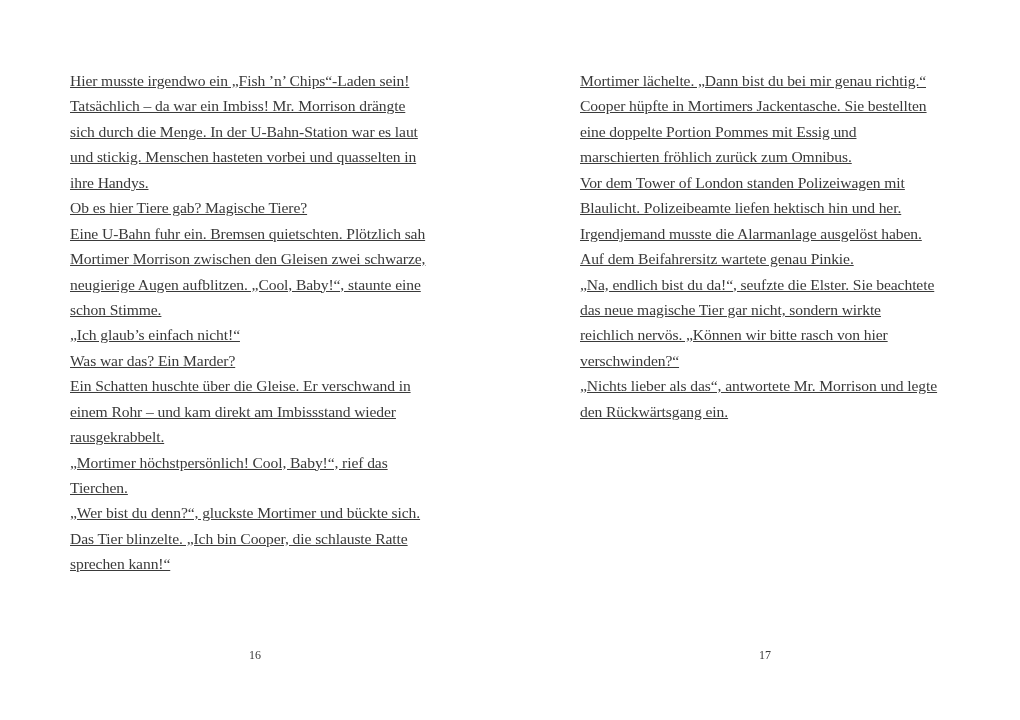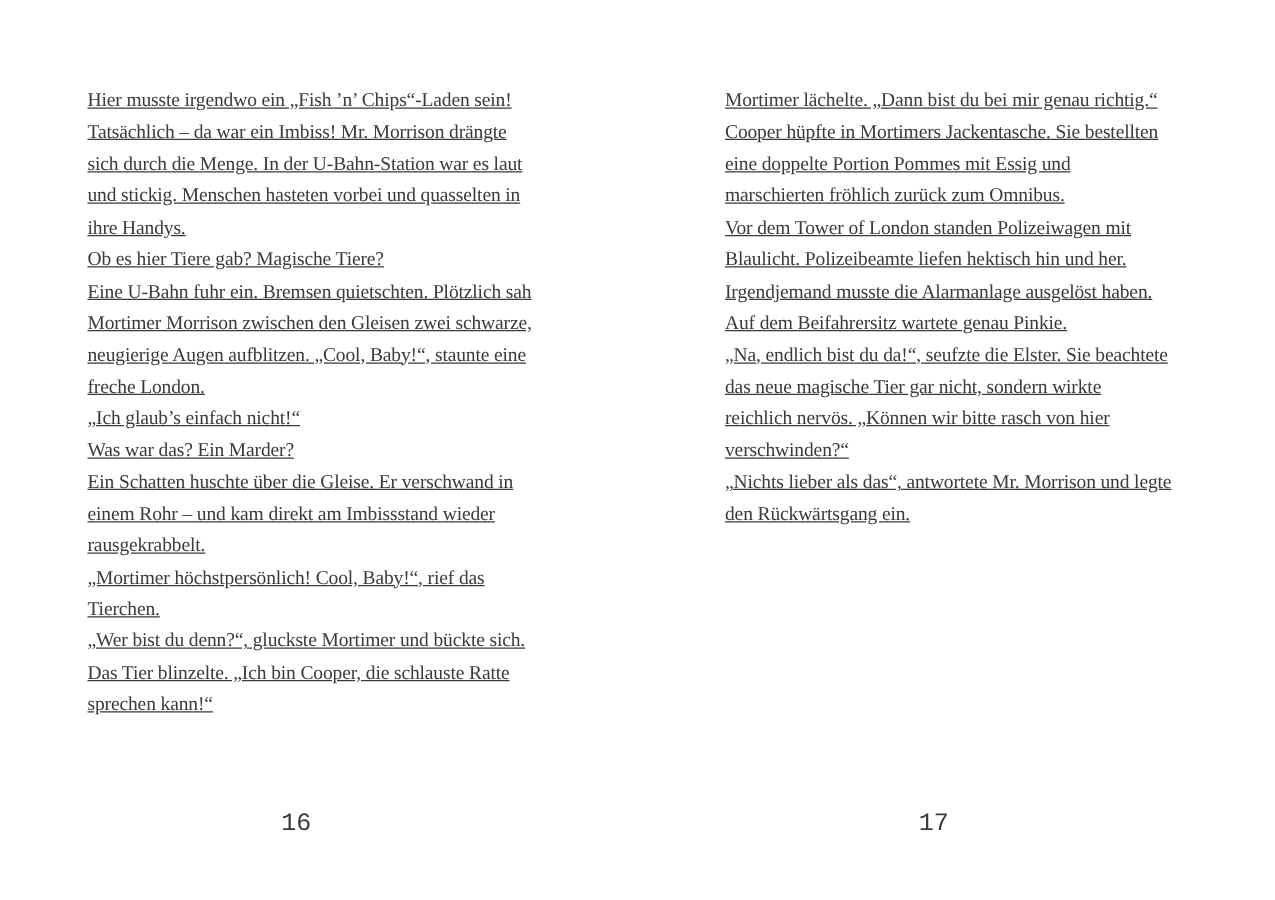--- a/index.html
+++ b/index.html
@@ -9,39 +9,39 @@
       color: #3a3a3a;
     }
     .page { position: absolute; top: 68px; width: 400px; text-decoration: underline; }
     .page.left { left: 70px; }
     .page.right { left: 580px; }
     .line {
       font-size: 15.6px; line-height: 25.45px; height: 25.45px; white-space: nowrap;
       letter-spacing: -0.1px;
     }
     .page-number {
-      position: absolute; top: 648px; font-size: 20px; width: 60px; text-align: left; font-family: Liberation Mono, monospace;
+      position: absolute; top: 648px; font-size: 12px; width: 60px; text-align: center;
     }
     .page-number.left { left: 225px; }
     .page-number.right { left: 735px; }
   </style>
 </head>
 <body>
 
 <div class="page left">
   <div class="line">Hier musste irgendwo ein „Fish ’n’ Chips“-Laden sein!</div>
   <div class="line">Tatsächlich – da war ein Imbiss! Mr. Morrison drängte</div>
   <div class="line">sich durch die Menge. In der U-Bahn-Station war es laut</div>
   <div class="line">und stickig. Menschen hasteten vorbei und quasselten in</div>
   <div class="line">ihre Handys.</div>
   <div class="line">Ob es hier Tiere gab? Magische Tiere?</div>
   <div class="line">Eine U-Bahn fuhr ein. Bremsen quietschten. Plötzlich sah</div>
   <div class="line">Mortimer Morrison zwischen den Gleisen zwei schwarze,</div>
   <div class="line">neugierige Augen aufblitzen. „Cool, Baby!“, staunte eine</div>
-  <div class="line">freche London.</div>
+  <div class="line">schon Stimme.</div>
   <div class="line">„Ich glaub’s einfach nicht!“</div>
   <div class="line">Was war das? Ein Marder?</div>
   <div class="line">Ein Schatten huschte über die Gleise. Er verschwand in</div>
   <div class="line">einem Rohr – und kam direkt am Imbissstand wieder</div>
   <div class="line">rausgekrabbelt.</div>
   <div class="line">„Mortimer höchstpersönlich! Cool, Baby!“, rief das</div>
   <div class="line">Tierchen.</div>
   <div class="line">„Wer bist du denn?“, gluckste Mortimer und bückte sich.</div>
   <div class="line">Das Tier blinzelte. „Ich bin Cooper, die schlauste Ratte</div>
   <div class="line">sprechen kann!“</div>

